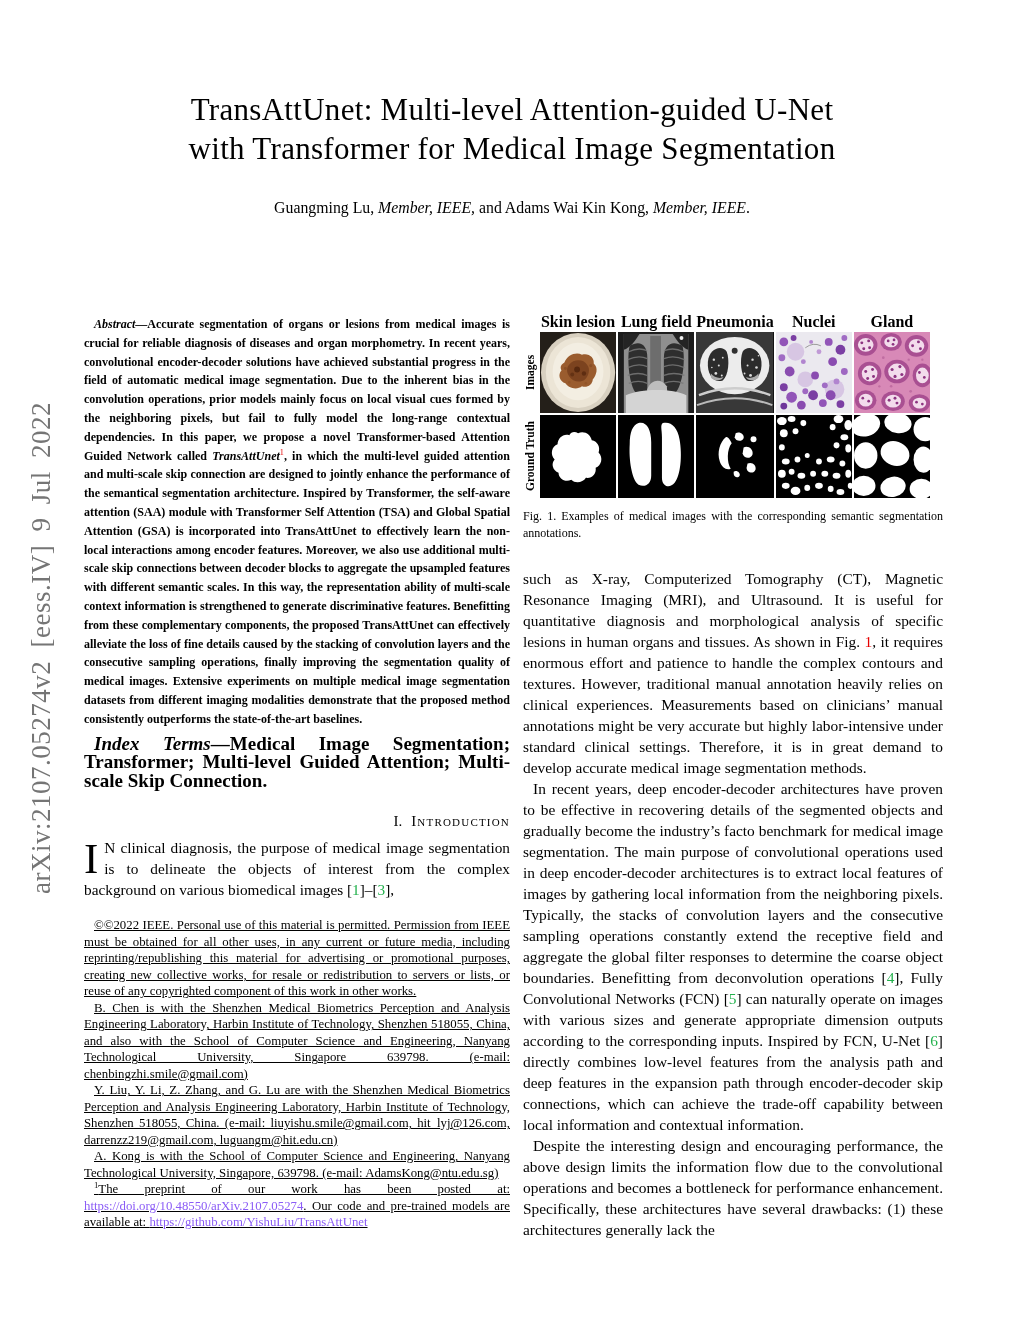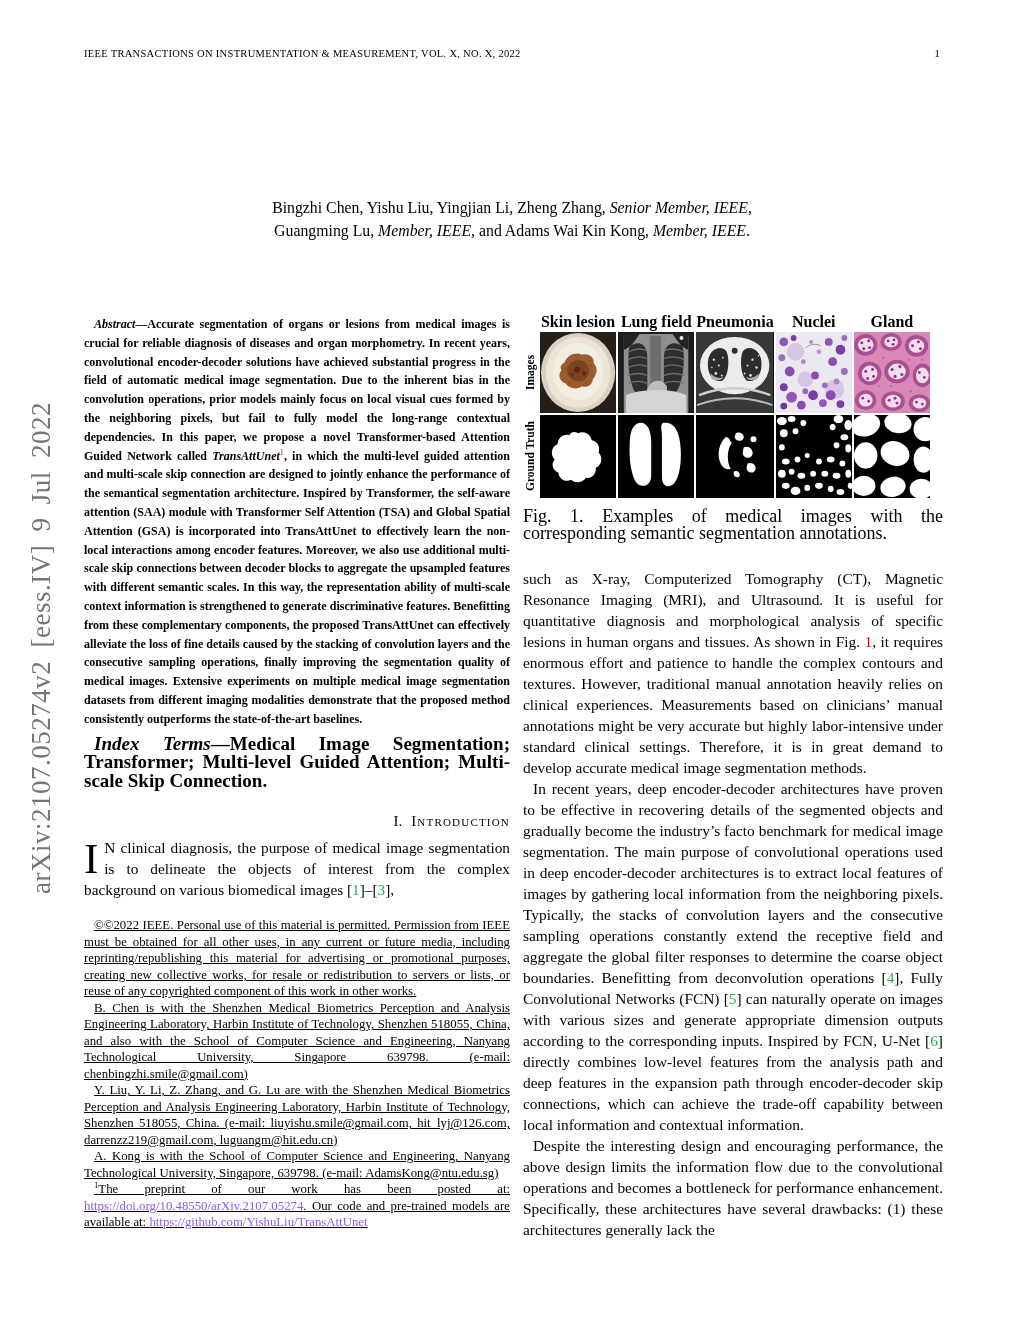--- a/index.html
+++ b/index.html
@@ -51,39 +51,38 @@
 
   
   figure{margin:0 0 26px 0;}
   .fig-grid{display:grid;grid-template-columns:15px repeat(5,1fr);grid-template-rows:15px 81px 83px;
             gap:2px;width:407px;}
   .fig-colhead{font-size:16px;font-weight:bold;text-align:center;line-height:14px;}
   .fig-rowlab{writing-mode:vertical-rl;transform:rotate(180deg);text-align:center;
               font-size:11.5px;font-weight:bold;line-height:15px;}
   .tile{background:#000;}
   .tile svg{display:block;width:100%;height:100%;}
-  figcaption{margin-top:10px;font-size:18px;line-height:17px;text-align:justify;}
+  figcaption{margin-top:10px;font-size:12px;line-height:17px;text-align:justify;}
 
   .rp{font-size:15.4px;line-height:21px;text-align:justify;}
 </style>
 </head>
 <body>
 
 <div class="page">
 
-  <div class="runhead">
-    <span>IEEE TRANSACTIONS ON INSTRUMENTATION &amp; MEASUREMENT, VOL. X, NO. X, 2022</span>
-    <span>1</span>
-  </div>
 
   <div class="arxiv">arXiv:2107.05274v2 [eess.IV] 9 Jul 2022</div>
 
+  <h1 class="title">
+    <span>TransAttUnet: Multi-level Attention-guided U-Net</span><br>
+    <span>with Transformer for Medical Image Segmentation</span>
+  </h1>
 
   <div class="authors">
-    <div><span>Bingzhi Chen,  Yishu Liu,  Yingjian Li,  Zheng Zhang, </span><span class="i">Senior Member, IEEE,</span></div>
     <div><span>Guangming Lu, </span><span class="i">Member, IEEE,</span><span> and Adams Wai Kin Kong, </span><span class="i">Member, IEEE</span><span>.</span></div>
   </div>
 
   <div class="columns">
 
     <div class="col left">
       <p class="abstract"><span class="bi">Abstract</span><span class="b">—Accurate segmentation of organs or lesions from medical images is crucial for reliable diagnosis of diseases and organ morphometry. In recent years, convolutional encoder-decoder solutions have achieved substantial progress in the field of automatic medical image segmentation. Due to the inherent bias in the convolution operations, prior models mainly focus on local visual cues formed by the neighboring pixels, but fail to fully model the long-range contextual dependencies. In this paper, we propose a novel Transformer-based Attention Guided Network called </span><span class="bi">TransAttUnet</span><span class="supred">1</span><span class="b">, in which the multi-level guided attention and multi-scale skip connection are designed to jointly enhance the performance of the semantical segmentation architecture. Inspired by Transformer, the self-aware attention (SAA) module with Transformer Self Attention (TSA) and Global Spatial Attention (GSA) is incorporated into TransAttUnet to effectively learn the non-local interactions among encoder features. Moreover, we also use additional multi-scale skip connections between decoder blocks to aggregate the upsampled features with different semantic scales. In this way, the representation ability of multi-scale context information is strengthened to generate discriminative features. Benefitting from these complementary components, the proposed TransAttUnet can effectively alleviate the loss of fine details caused by the stacking of convolution layers and the consecutive sampling operations, finally improving the segmentation quality of medical images. Extensive experiments on multiple medical image segmentation datasets from different imaging modalities demonstrate that the proposed method consistently outperforms the state-of-the-art baselines.</span></p>
       <p class="indexterms"><span class="bi">Index Terms</span><span class="b">—Medical Image Segmentation; Transformer; Multi-level Guided Attention; Multi-scale Skip Connection.</span></p>
 
       <h2 class="sec">

